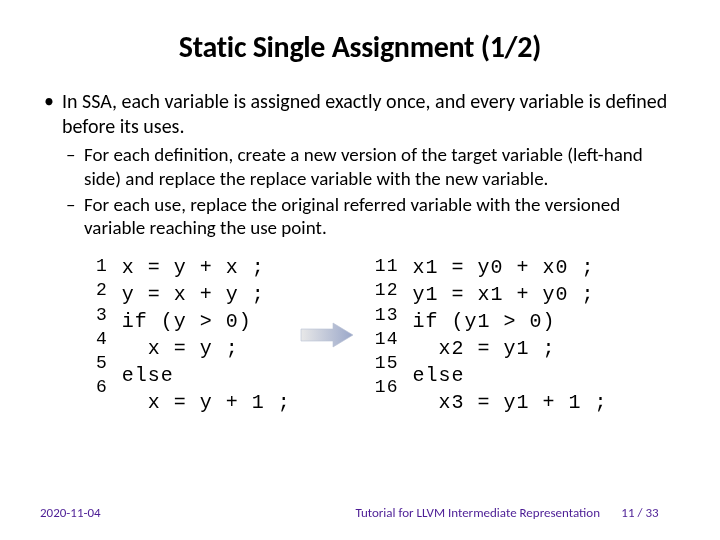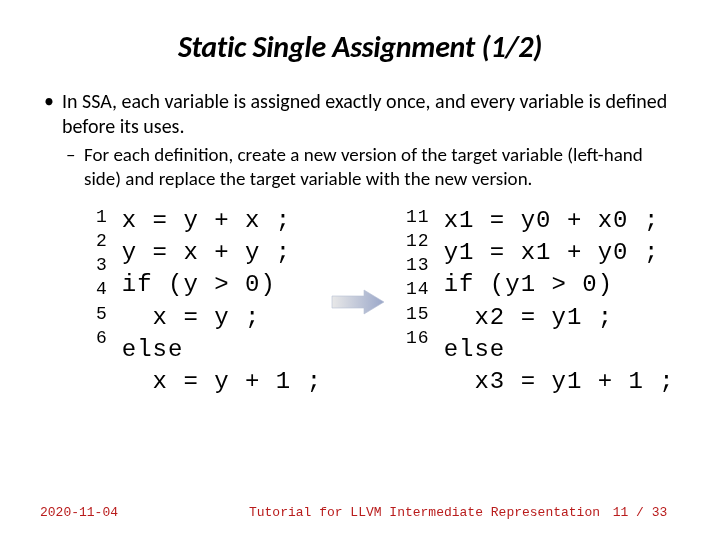--- a/index.html
+++ b/index.html
@@ -1,45 +1,46 @@
 <!DOCTYPE html>
 <html><head>
 <meta charset="utf-8">
 <style>
   * { box-sizing: border-box; margin: 0; padding: 0; }
   html, body { width: 720px; height: 540px; background: #fff; font-family: Calibri, "Segoe UI", Arial, sans-serif; color: #000; }
   .slide { width: 720px; height: 540px; position: relative; padding: 28px 40px 0 40px; }
-  .title { font-size: 30px; font-weight: 600; text-align: center; margin-bottom: 24px; letter-spacing: -0.3px; font-style: italic; }
+  .title { font-size: 30px; font-weight: 600; text-align: center; margin-bottom: 24px; letter-spacing: -0.3px; }
   .bullets { font-size: 20px; line-height: 1.25; }
   .bullets ul { list-style: none; }
   .b1 { position: relative; padding-left: 22px; margin-bottom: 4px; margin-top: 20px; }
   .b1::before { content: "•"; position: absolute; left: 4px; top: 0; }
   .b2 { position: relative; padding-left: 44px; margin-top: 2px; margin-bottom: 2px; font-size: 19px; }
   .b2::before { content: "–"; position: absolute; left: 26px; top: 0; }
   .codeblocks { display: flex; flex-direction: row; align-items: flex-start; margin-top: 14px; padding-left: 56px; }
   .codecol { display: flex; flex-direction: row; }
   .linecol { font-family: "Courier New", monospace; font-size: 18px; line-height: 1.35; text-align: right; letter-spacing: 1px; margin-right: 14px; }
-  .srccol { font-family: "Courier New", monospace; font-size: 24px; line-height: 1.35; white-space: pre; letter-spacing: 1px; }
+  .srccol { font-family: "Courier New", monospace; font-size: 20px; line-height: 1.35; white-space: pre; letter-spacing: 1px; }
   .arrow { width: 60px; display: flex; align-items: center; justify-content: center; margin: 0 18px 0 6px; align-self: center; }
-  .footer { position: absolute; bottom: 20px; left: 0; width: 100%; display: flex; flex-direction: row; align-items: center; font-size: 13px; color: #b91c1c; padding: 0 40px; font-family: Liberation Mono, monospace; }
+  .footer { position: absolute; bottom: 20px; left: 0; width: 100%; display: flex; flex-direction: row; align-items: center; font-size: 13px; color: #4c1d95; padding: 0 40px; }
   .footer .date { width: 120px; text-align: left; }
   .footer .mid { flex: 1; text-align: right; }
   .footer .pg { width: 80px; text-align: center; }
 </style>
 </head>
 <body>
 
 <div class="slide">
 
   <h1 class="title">Static Single Assignment (1/2)</h1>
 
   <div class="bullets">
     <ul>
       <li class="b1">In SSA, each variable is assigned exactly once, and every variable is defined before its uses.</li>
-      <li class="b2">For each definition, create a new version of the target variable (left-hand side) and replace the target variable with the new version.</li>
+      <li class="b2">For each definition, create a new version of the target variable (left-hand side) and replace the replace variable with the new variable.</li>
+      <li class="b2">For each use, replace the original referred variable with the versioned variable reaching the use point.</li>
     </ul>
   </div>
 
   <div class="codeblocks">
     <div class="codecol">
       <div class="linecol" style="white-space:pre">1
 2
 3
 4
 5

